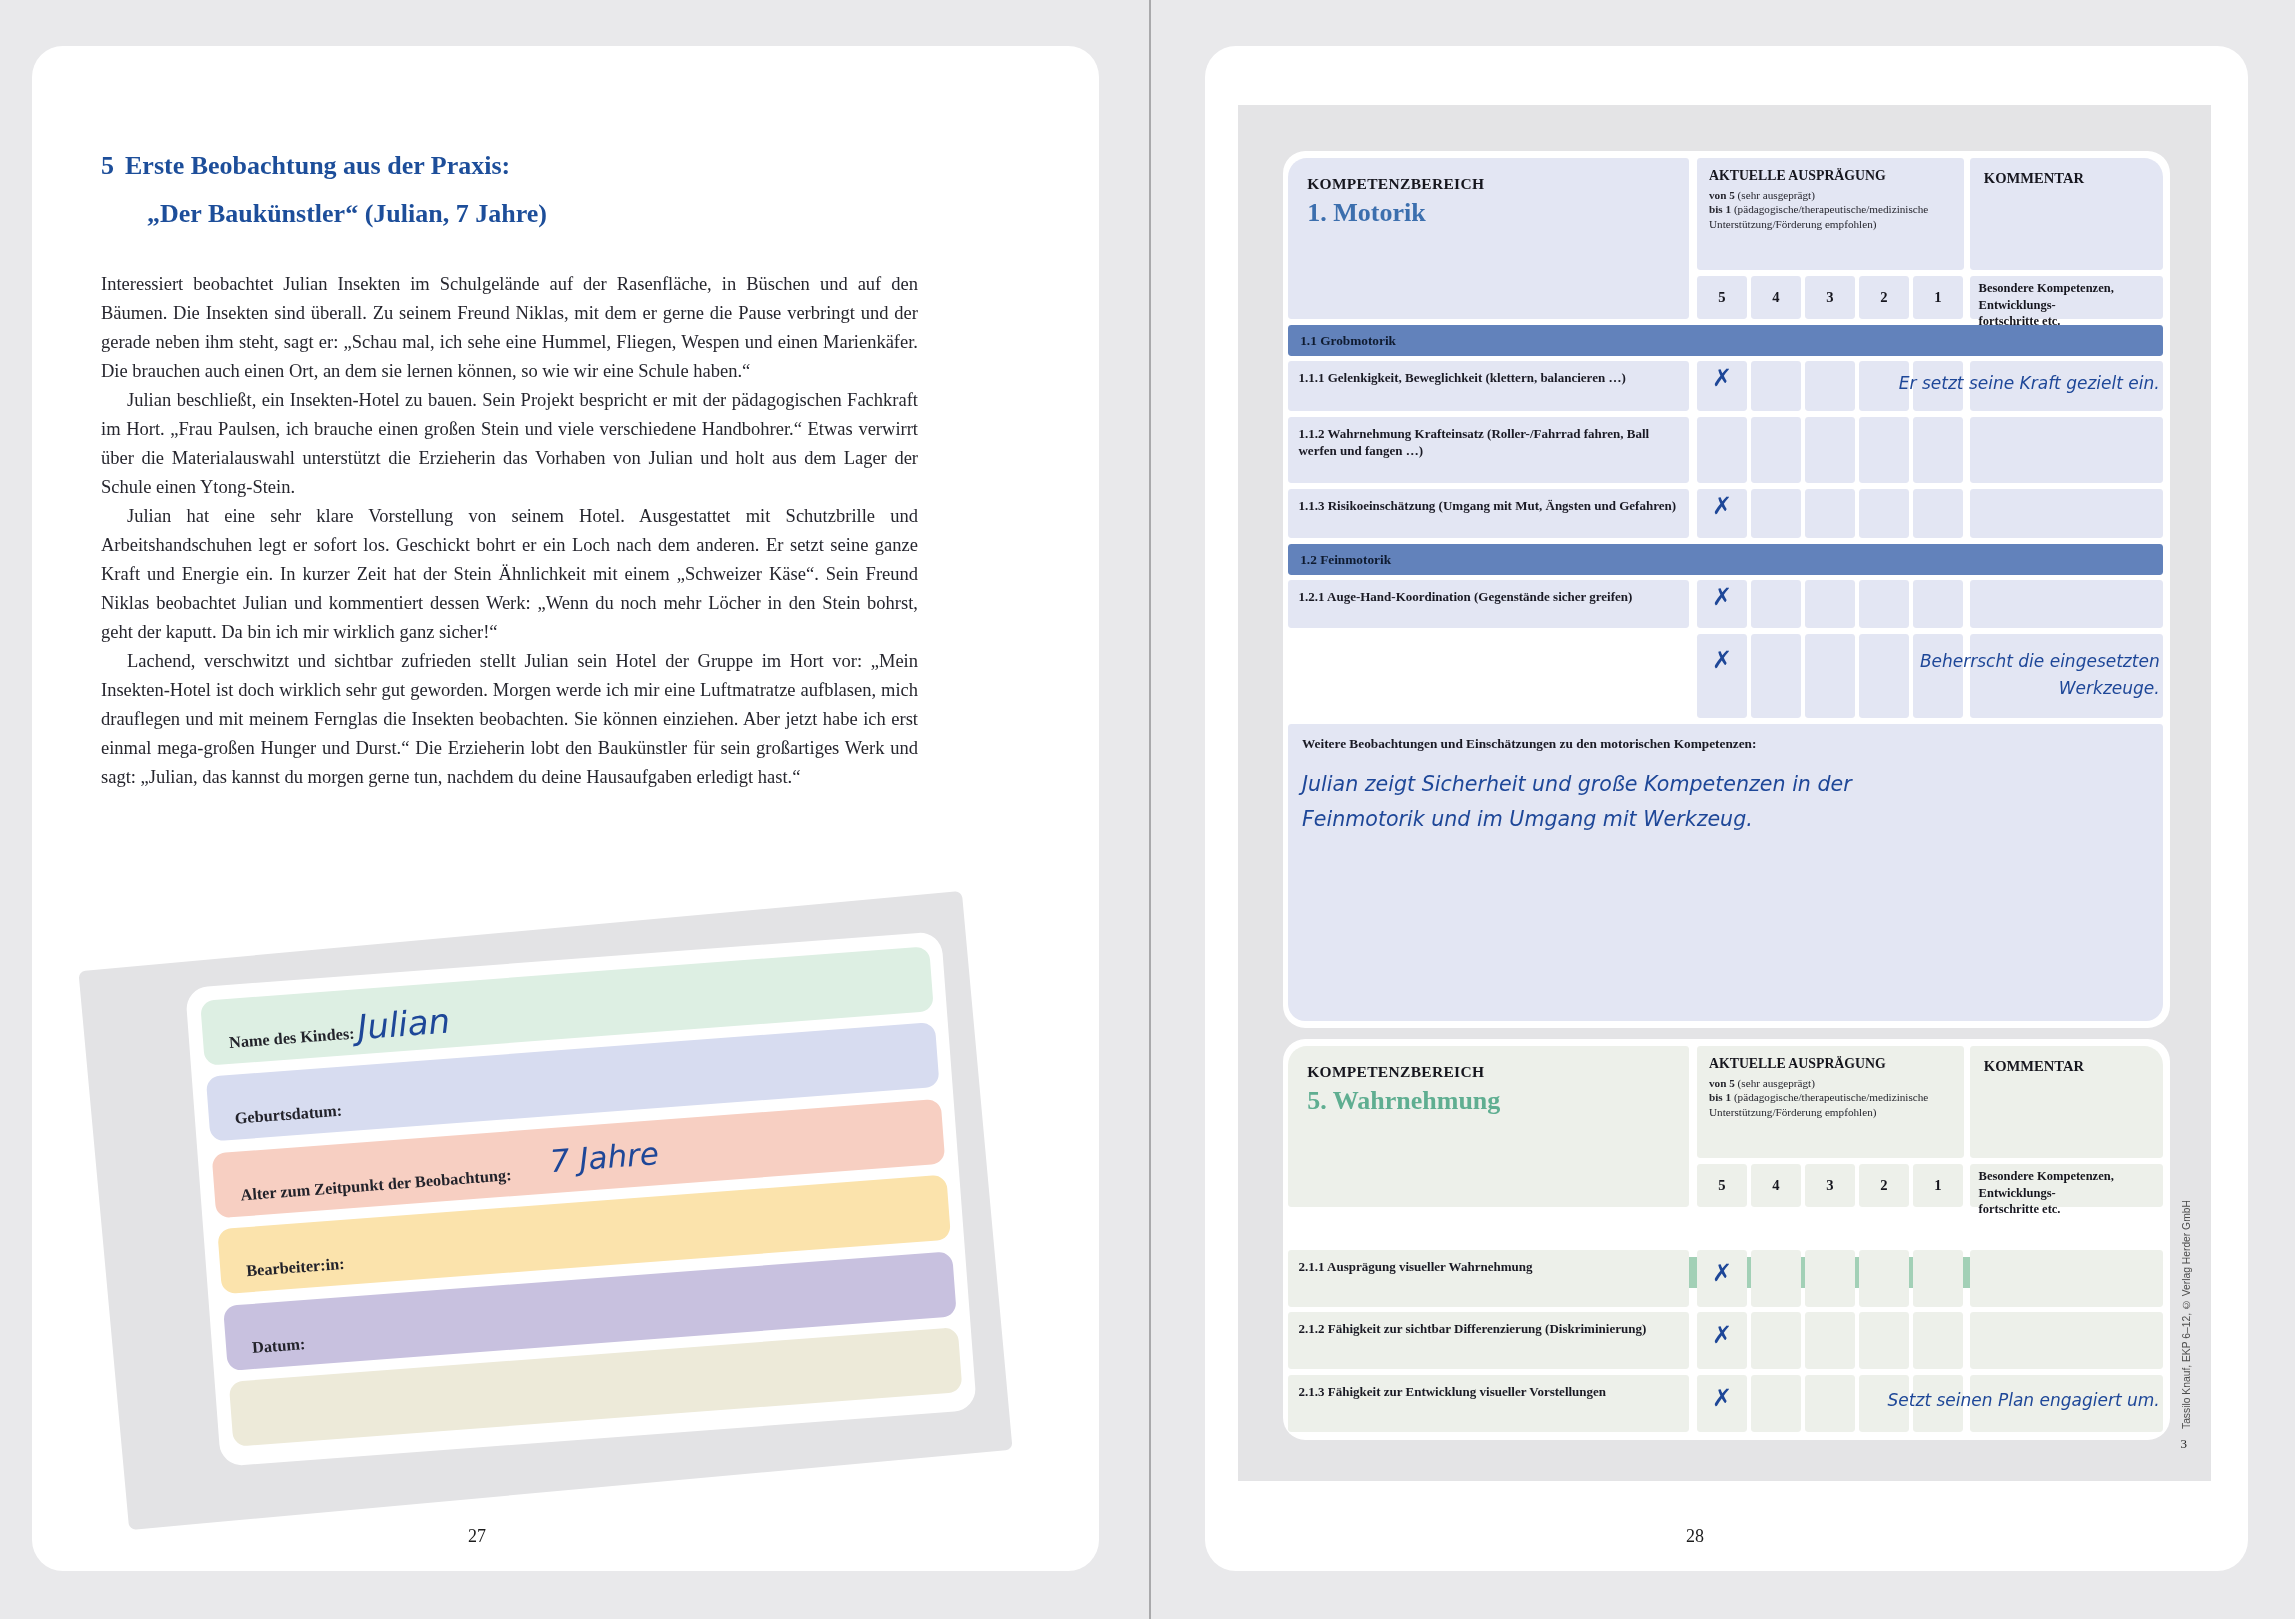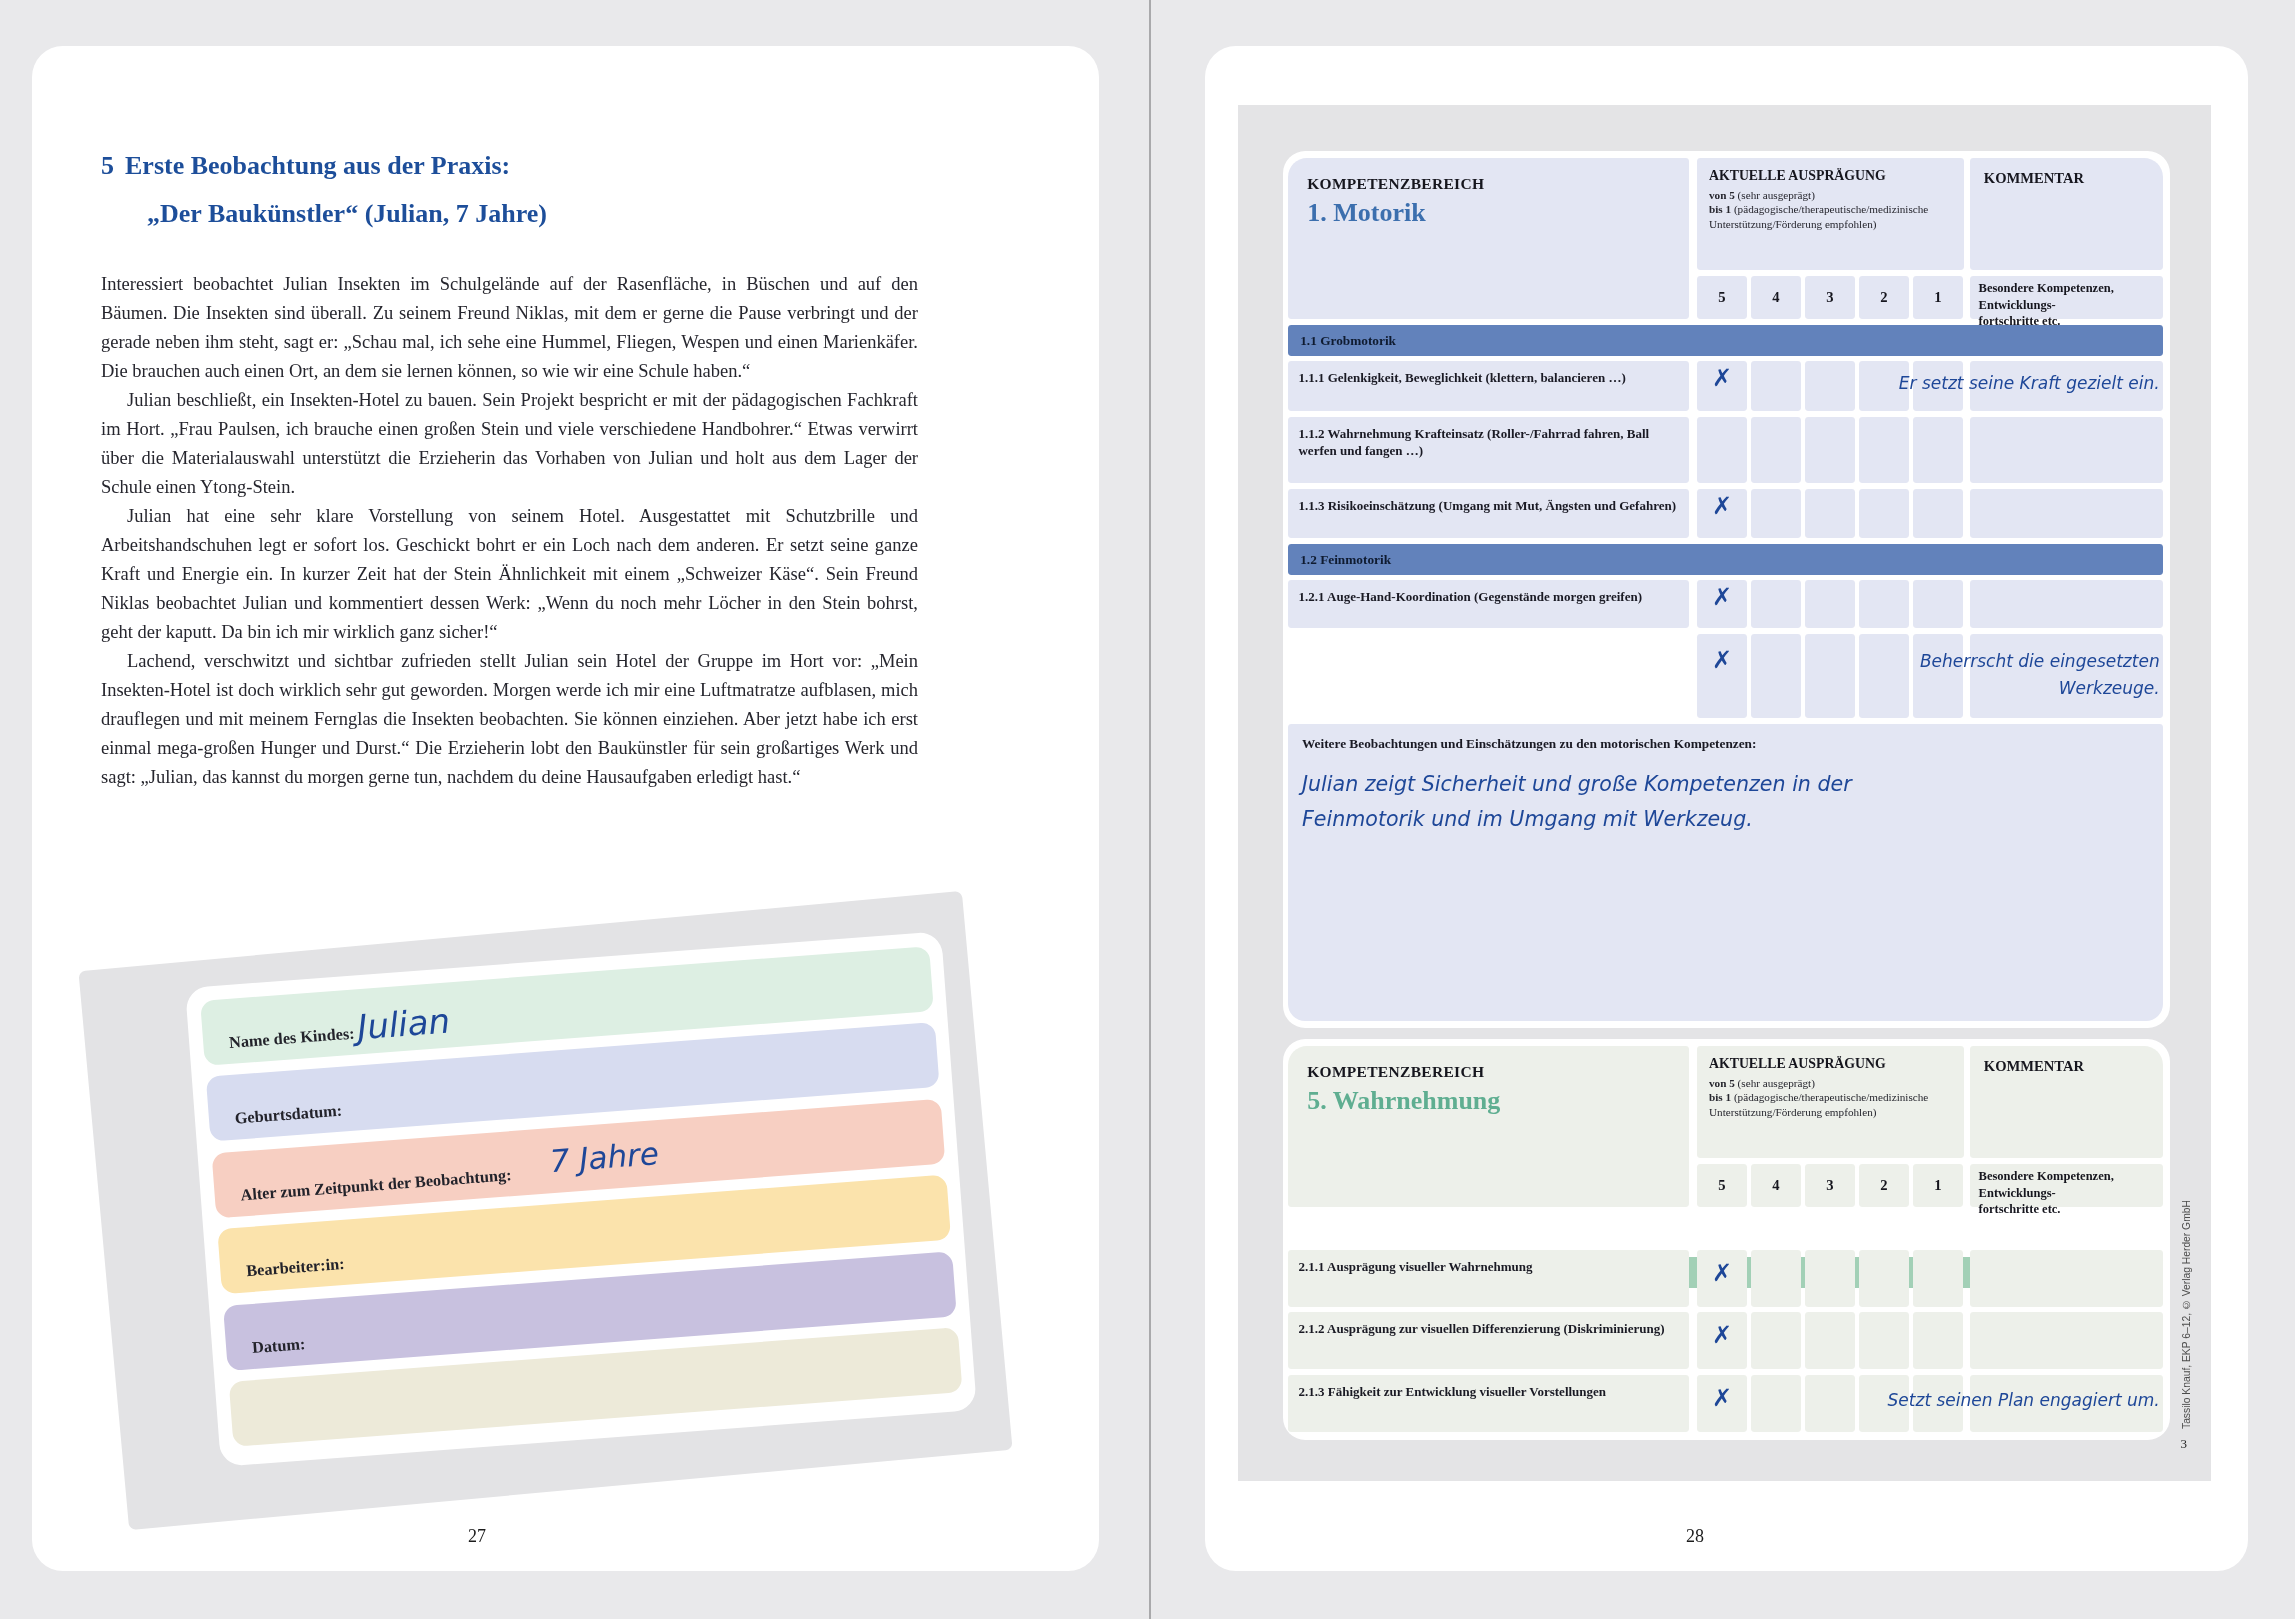--- a/index.html
+++ b/index.html
@@ -170,21 +170,21 @@
           <div class="cell rc3 rcw t1bg"></div>
           <div class="cell rc4 rcw t1bg"></div>
           <div class="cell rc5 rcw t1bg"></div>
           <div class="cell com t1bg"></div>
           <span class="xmark">✗</span>
         </div>
 
         <div class="bandrow t1band" style="top:393px">1.2 Feinmotorik</div>
 
         <div class="trow" style="top:429px;height:48px">
-          <div class="cell lab t1bg">1.2.1 Auge-Hand-Koordination (Gegenstände morgen greifen)</div>
+          <div class="cell lab t1bg">1.2.1 Auge-Hand-Koordination (Gegenstände sicher greifen)</div>
           <div class="cell rc1 rcw t1bg"></div>
           <div class="cell rc2 rcw t1bg"></div>
           <div class="cell rc3 rcw t1bg"></div>
           <div class="cell rc4 rcw t1bg"></div>
           <div class="cell rc5 rcw t1bg"></div>
           <div class="cell com t1bg"></div>
           <span class="xmark">✗</span>
         </div>
 
         <div class="trow" style="top:483px;height:84px">
@@ -234,21 +234,21 @@
           <div class="cell rc1 rcw t2bg"></div>
           <div class="cell rc2 rcw t2bg"></div>
           <div class="cell rc3 rcw t2bg"></div>
           <div class="cell rc4 rcw t2bg"></div>
           <div class="cell rc5 rcw t2bg"></div>
           <div class="cell com t2bg"></div>
           <span class="xmark" style="top:8.6px">✗</span>
         </div>
 
         <div class="trow" style="top:273px;height:57px">
-          <div class="cell lab t2bg">2.1.2 Ausprägung zur visuellen Differenzierung (Diskriminierung)</div>
+          <div class="cell lab t2bg">2.1.2 Fähigkeit zur sichtbar Differenzierung (Diskriminierung)</div>
           <div class="cell rc1 rcw t2bg"></div>
           <div class="cell rc2 rcw t2bg"></div>
           <div class="cell rc3 rcw t2bg"></div>
           <div class="cell rc4 rcw t2bg"></div>
           <div class="cell rc5 rcw t2bg"></div>
           <div class="cell com t2bg"></div>
           <span class="xmark" style="top:8.6px">✗</span>
         </div>
 
         <div class="trow" style="top:336px;height:57px">

